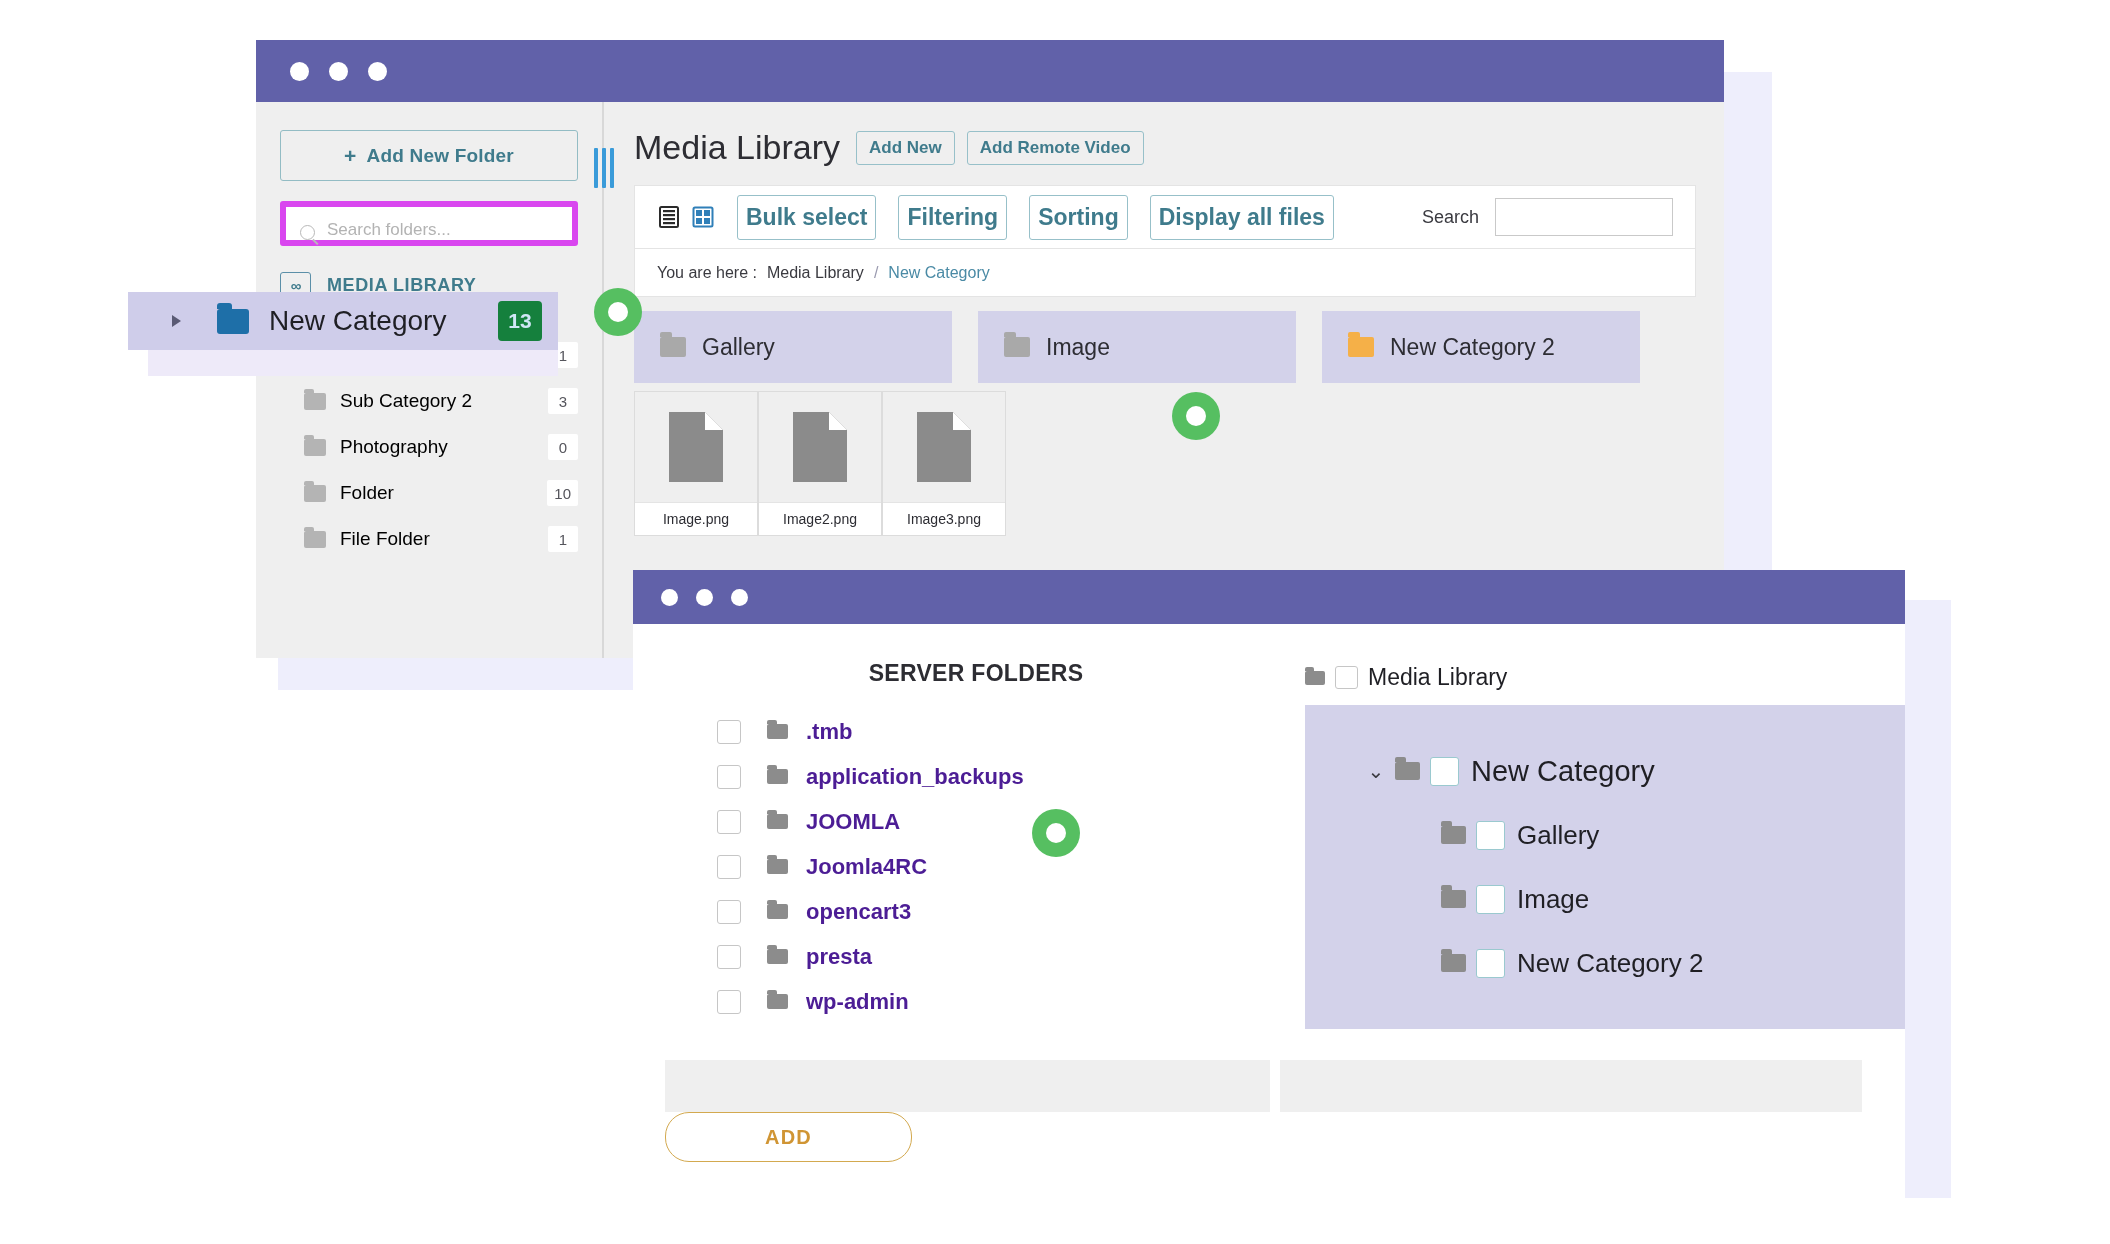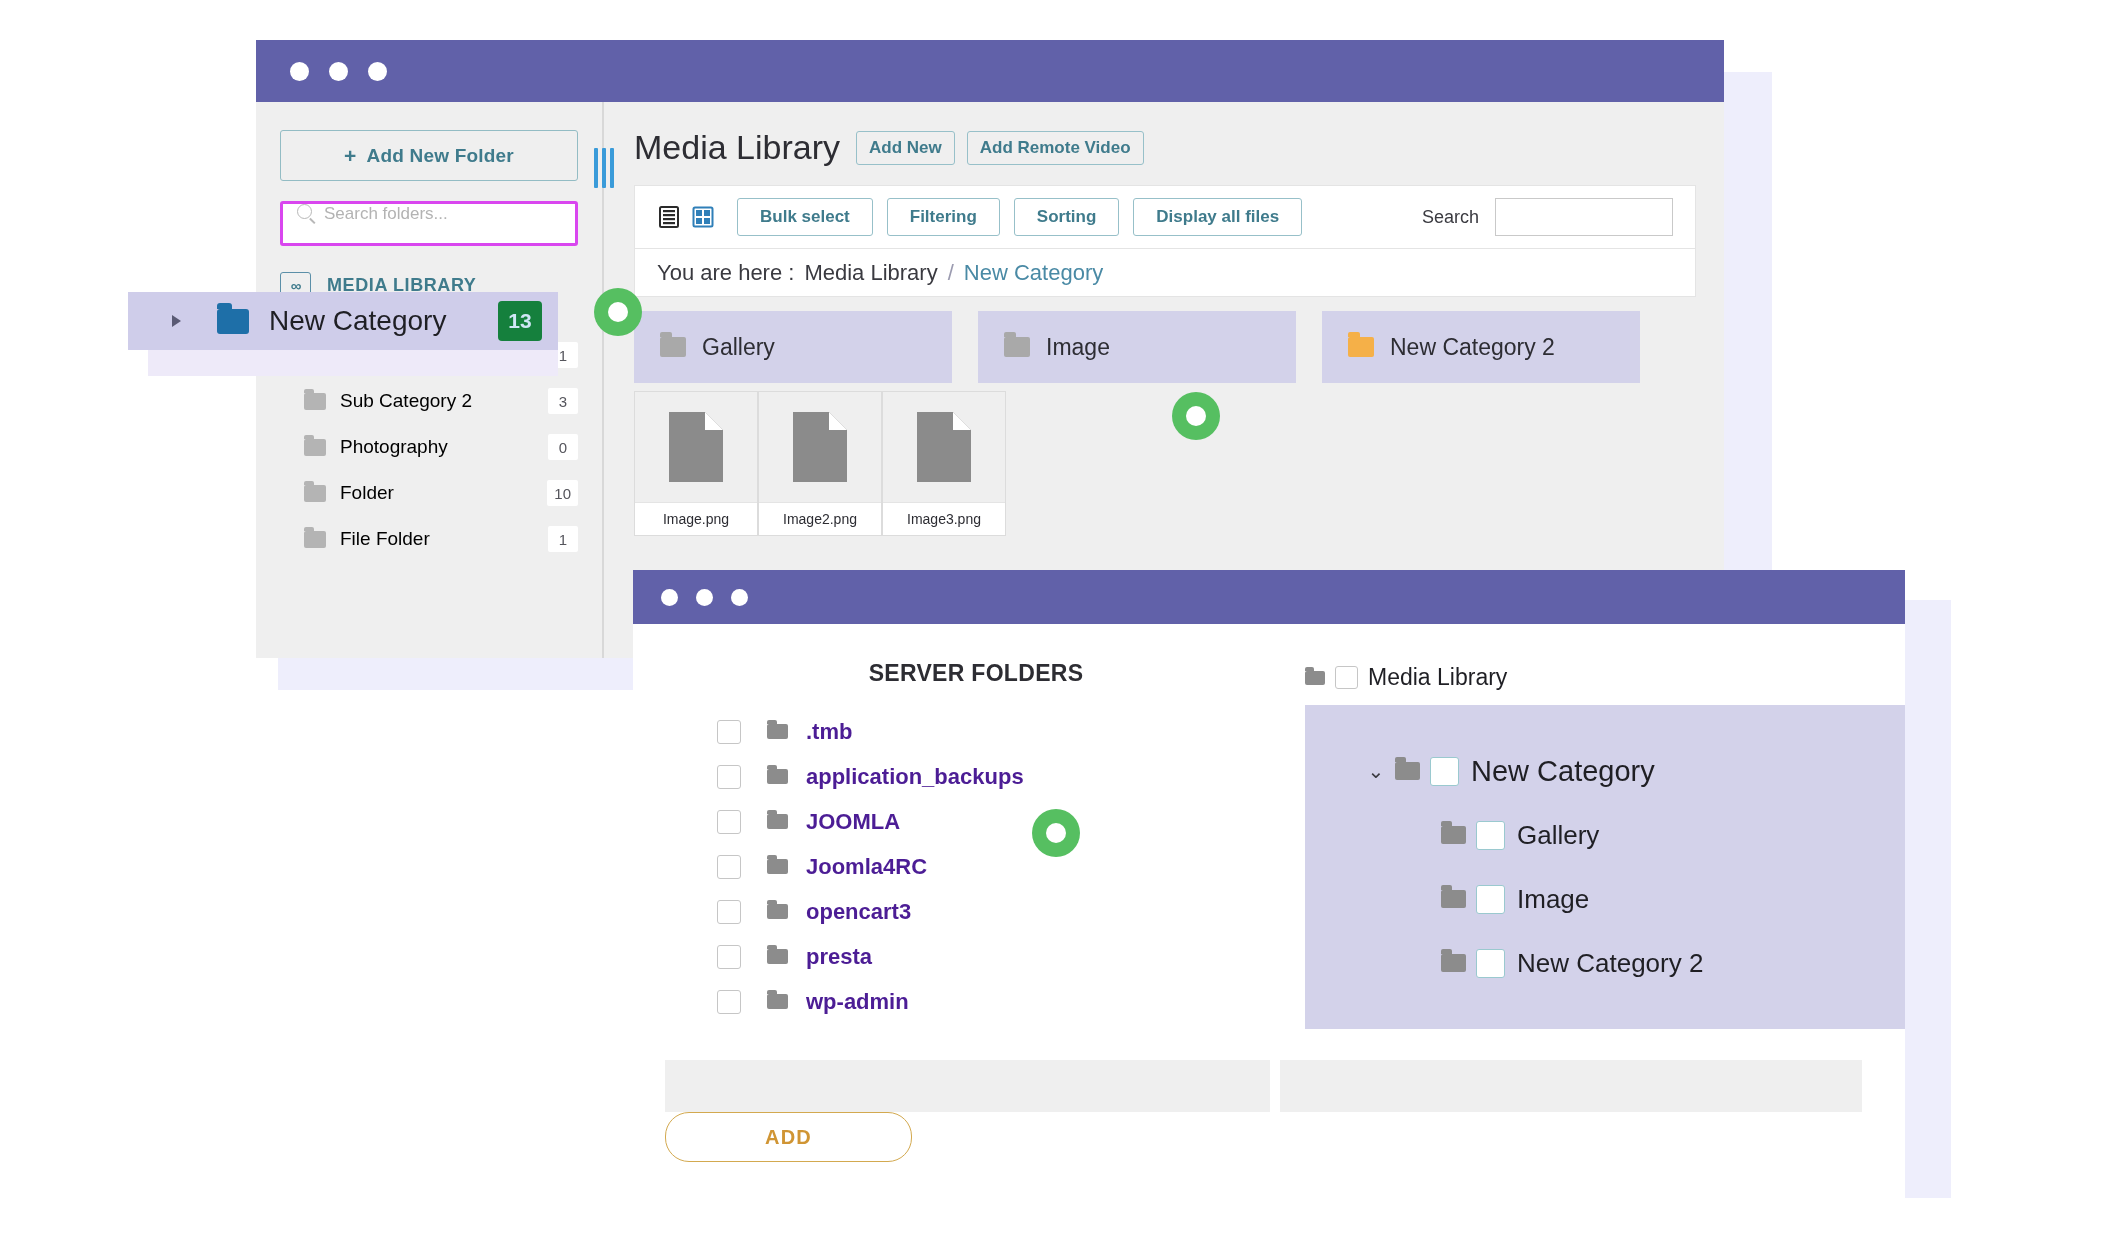--- a/index.html
+++ b/index.html
@@ -48,23 +48,23 @@
   .add-folder-btn {
     height: 49px; border: 1px solid #93bcc4;
     background: #efefef; border-radius: 3px;
     display: flex; align-items: center; justify-content: center;
     color: #3f7b8c; font-size: 19px; font-weight: bold;
     letter-spacing: .2px;
   }
   .add-folder-btn .plus { margin-right: 10px; font-size: 21px; }
   .search-folders {
     margin-top: 20px; height: 45px;
-    background: #ffffff; border: 3px solid #d946ef;
+    background: #ffffff; border: 6px solid #d946ef;
     border-radius: 3px;
-    display: flex; align-items: flex-start; padding-left: 14px;
+    display: flex; align-items: flex-end; padding-left: 14px;
     box-sizing: border-box;
   }
   .mag {
     width: 13px; height: 13px; border: 1.6px solid #b8b8b8;
     border-radius: 50%; position: relative; margin-right: 12px;
     flex: none;
   }
   .mag::after {
     content: ""; position: absolute; right: -5px; bottom: -4px;
     width: 7px; height: 1.6px; background: #b8b8b8;
@@ -118,33 +118,33 @@
     white-space: nowrap;
   }
   .toolbar {
     margin-top: 18px; background: #ffffff; border: 1px solid #e4e4e4;
     height: 64px; display: flex; align-items: center; padding: 0 22px;
     box-sizing: border-box;
   }
   .vicon { width: 24px; height: 24px; margin-right: 10px; flex: none; }
   .tool-btn {
     border: 1px solid #97c0c9; border-radius: 3px;
-    color: #3f7b8c; font-size: 17px; font-weight: bold;
-    padding: 8px 22px; margin-right: 14px; background: transparent;
+    color: #3f7b8c; font-size: 23px; font-weight: bold;
+    padding: 8px 8px; margin-right: 22px; background: transparent;
     white-space: nowrap;
   }
   .tool-btn.first { margin-left: 12px; }
   .search-wrap { margin-left: auto; display: flex; align-items: center; }
   .search-lbl { font-size: 18px; color: #3a3a40; margin-right: 16px; }
   .search-box { width: 176px; height: 36px; background: #ffffff; border: 1px solid #c9c9c9; }
 
   .breadcrumb {
     background: #ffffff; border: 1px solid #e4e4e4; border-top: none;
     height: 48px; display: flex; align-items: center; padding-left: 22px;
-    font-size: 22px; color: #3a3a40; box-sizing: border-box;
+    font-size: 16px; color: #3a3a40; box-sizing: border-box;
   }
   .breadcrumb .sep { color: #9b9bb0; margin: 0 10px; }
   .breadcrumb .cur { color: #4a8aa5; }
 
   .folder-cards { display: flex; margin-top: 14px; gap: 26px; }
   .fcard {
     width: 318px; height: 72px; background: #d3d2ea;
     display: flex; align-items: center; padding-left: 26px; box-sizing: border-box;
   }
   .fcard-ico {

